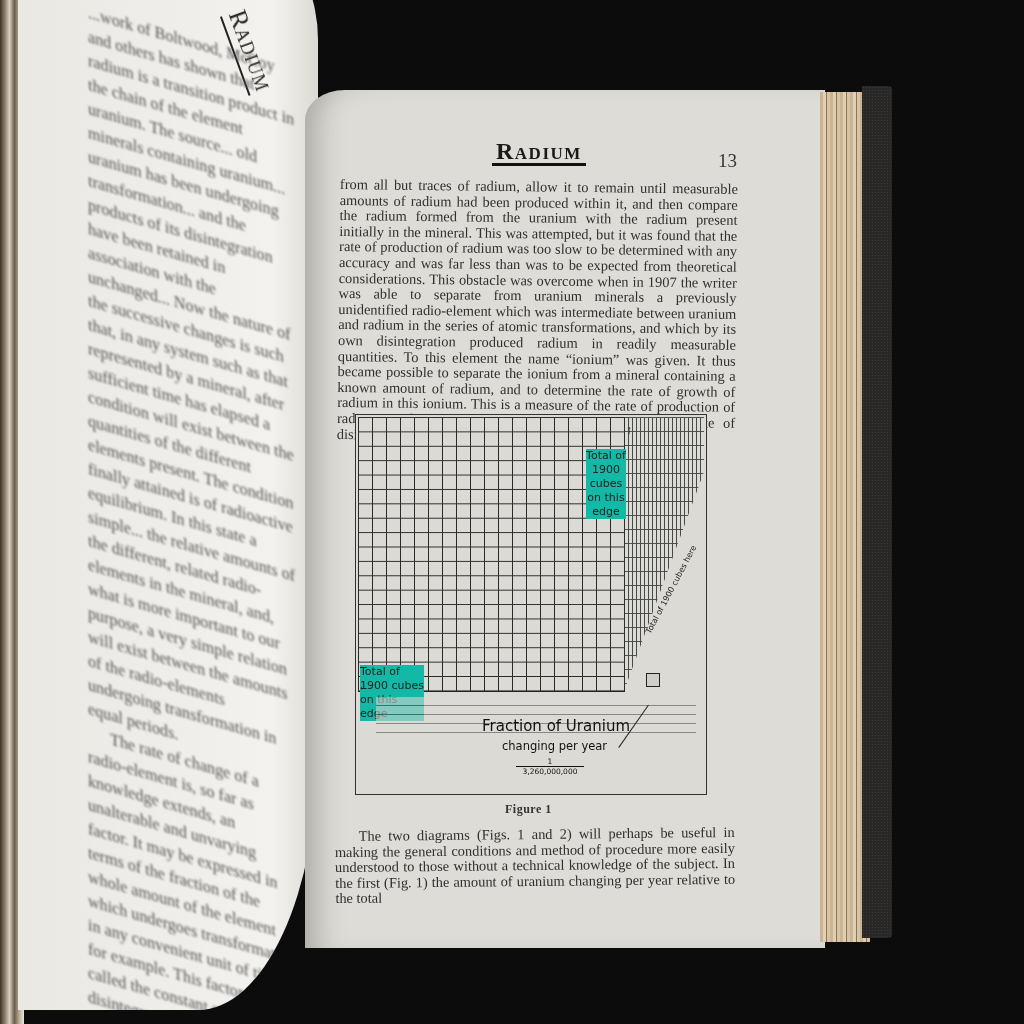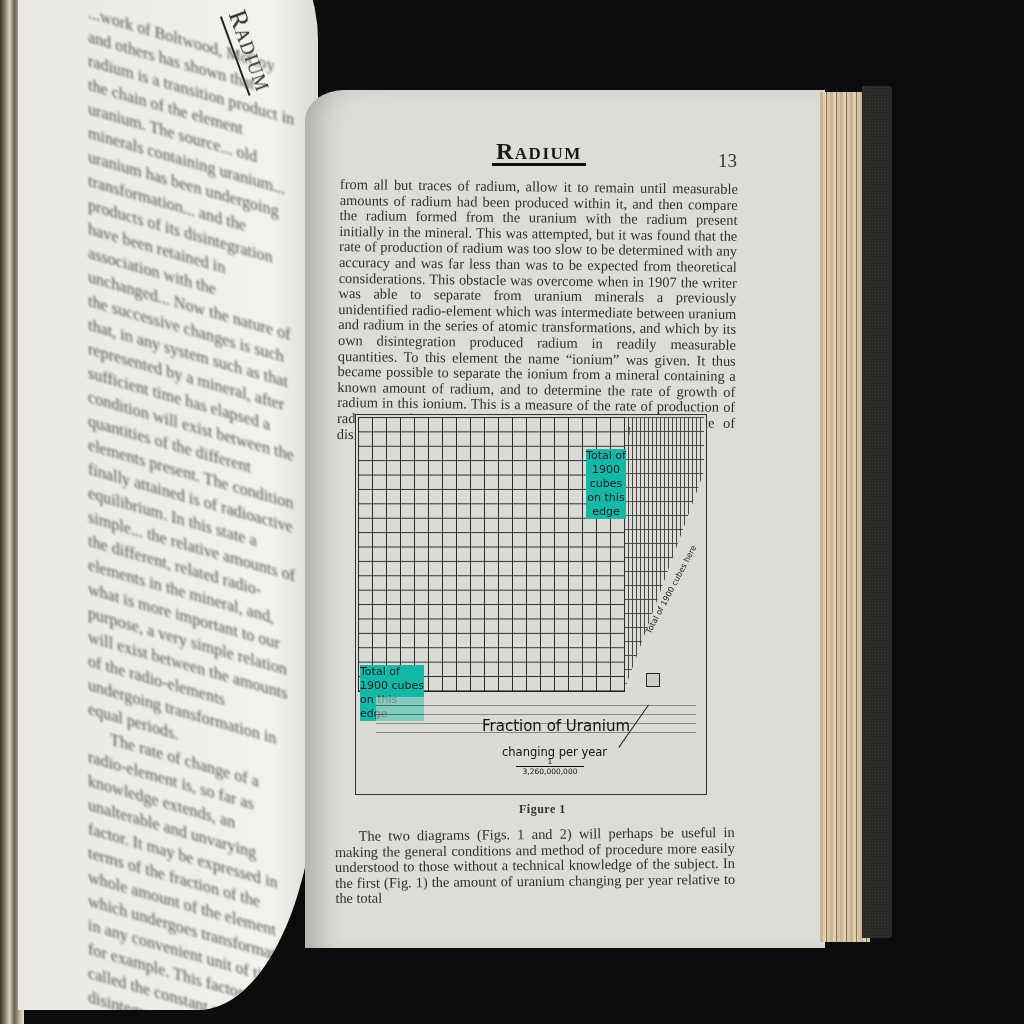--- a/index.html
+++ b/index.html
@@ -41,25 +41,25 @@
   .note{position:absolute;background:#14b8a6;font-family:"DejaVu Sans",sans-serif;font-size:11px;line-height:14px;color:#222;text-align:center;}
   .note-top{left:230px;top:34px;width:40px;}
   .note-left{left:4px;top:250px;width:64px;text-align:left;}
   .arrow-up{position:absolute;left:270px;top:8px;font-size:12px;color:#222;}
   .arrow-left{position:absolute;left:2px;top:264px;font-size:12px;color:#222;}
   .diag-note{position:absolute;left:266px;top:170px;font-family:"DejaVu Sans",sans-serif;font-size:8px;color:#222;transform:rotate(-62deg);white-space:nowrap;}
   .cube{position:absolute;left:290px;top:258px;width:12px;height:12px;border:1px solid #222;background:#d0cec8;}
   .ground{position:absolute;left:20px;top:282px;width:320px;height:36px;
     background-image:repeating-linear-gradient(#dcdad4 0 8px,#444 8px 9px);opacity:.55;}
   .fraction-title{position:absolute;left:126px;top:302px;font-family:"DejaVu Sans",sans-serif;font-size:15px;color:#111;}
-  .fraction-sub{position:absolute;left:146px;top:324px;font-family:"DejaVu Sans",sans-serif;font-size:11.5px;color:#111;margin-top:6px;}
+  .fraction-sub{position:absolute;left:146px;top:324px;font-family:"DejaVu Sans",sans-serif;font-size:11.5px;color:#111;}
   .fraction{position:absolute;left:160px;top:342px;width:68px;text-align:center;font-family:"DejaVu Sans",sans-serif;font-size:7.5px;color:#111;}
   .fraction .num{border-bottom:1px solid #111;}
   .pointer{position:absolute;left:292px;top:290px;width:1px;height:52px;background:#222;transform:rotate(35deg);transform-origin:top;}
-  .caption{position:absolute;left:505px;top:802px;font-size:12px;font-weight:bold;color:#333;letter-spacing:.5px;margin-left:14px;}
+  .caption{position:absolute;left:505px;top:802px;font-size:12px;font-weight:bold;color:#333;letter-spacing:.5px;}
   .lower-text{position:absolute;left:335px;top:827px;width:400px;font-size:14.4px;line-height:15.6px;color:#2f2f2f;text-align:justify;transform:rotate(-.6deg);}
   .lower-text p{margin:0;text-indent:24px;}
 </style>
 </head>
 <body>
 
 <div class="left-spine"></div>
 
 <div class="left-page">
   <div class="left-header">Radium</div>

